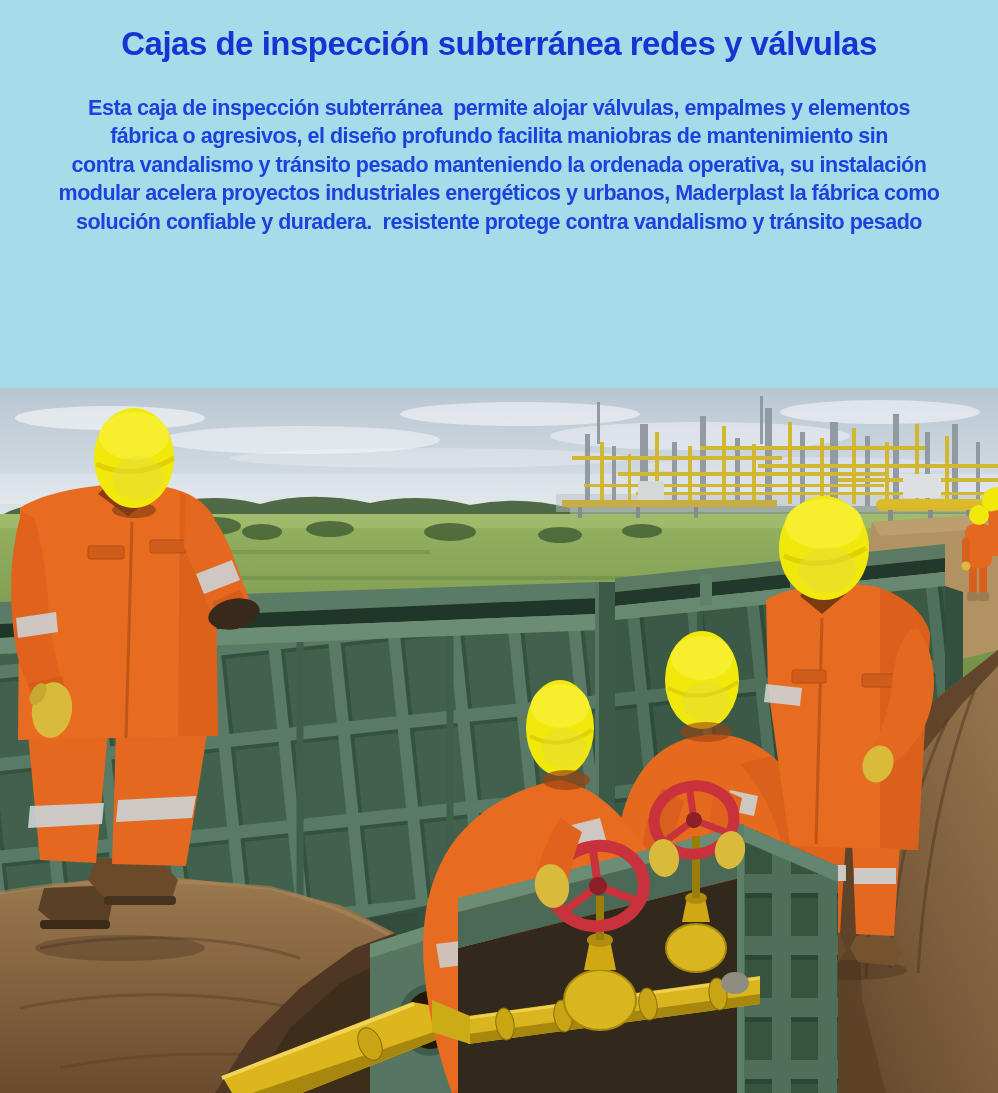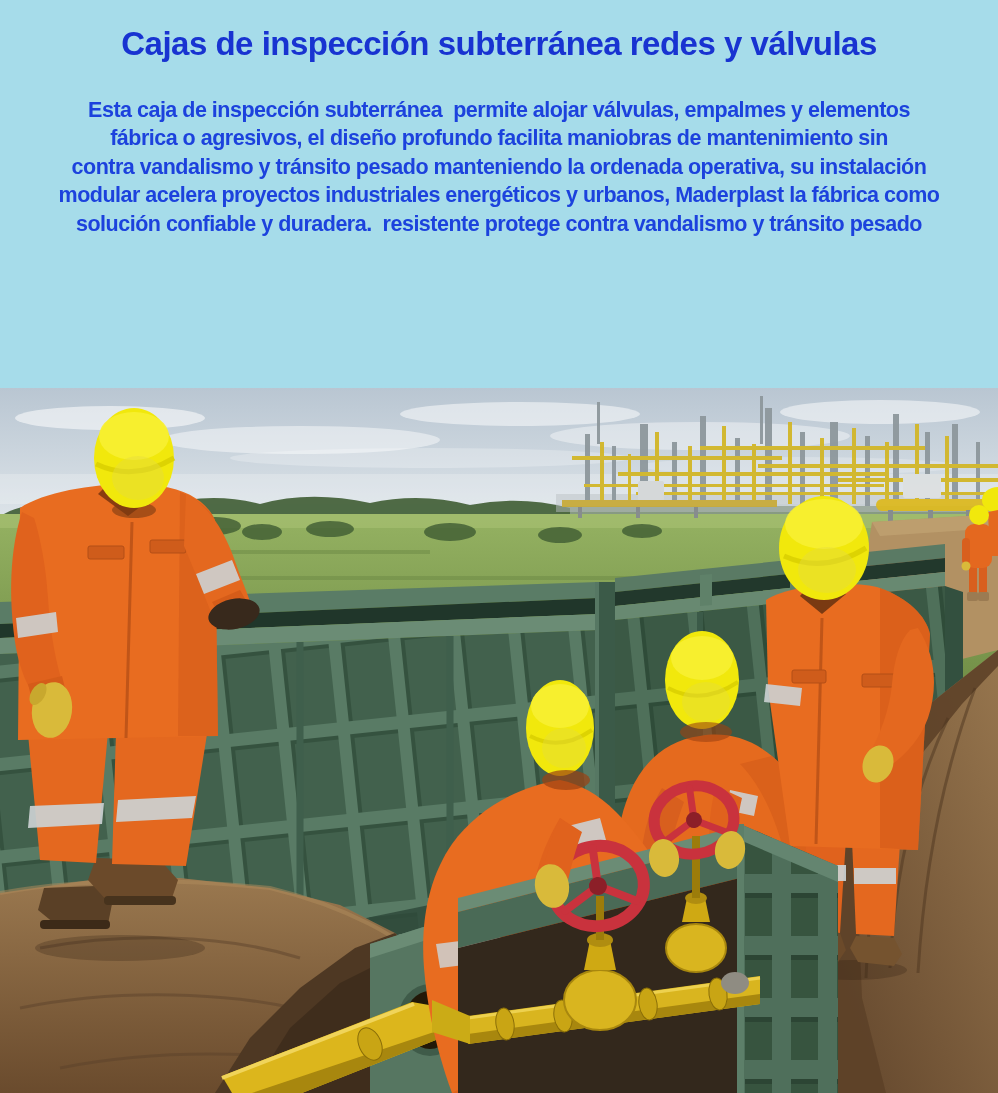--- a/index.html
+++ b/index.html
@@ -4,28 +4,28 @@
 <style>
   html,body{margin:0;padding:0;background:#444;}
   .page{
     position:relative;width:998px;height:1093px;margin:0 auto;overflow:hidden;
     font-family:"Liberation Sans", sans-serif;background:#fff;
   }
   .header{
     position:absolute;top:0;left:0;width:998px;height:388px;
     background:var(--header-bg,#a6dcea);
     display:flex;flex-direction:column;align-items:center;
-    padding-top:18px;box-sizing:border-box;gap:20px;
+    padding-top:18px;box-sizing:border-box;
   }
   .title{
     color:var(--title-blue,#1833d1);
     font-size:33px;font-weight:700;line-height:51px;
     letter-spacing:-0.5px;white-space:pre;text-align:center;
   }
-  .body-text{margin-top:7px;}
+  .body-text{margin-top:25px;}
   .bodyline{
     color:var(--body-blue,#1c42dd);
     font-size:21.5px;font-weight:700;line-height:28.4px;
     letter-spacing:-0.5px;white-space:pre;text-align:center;
   }
   .photo{position:absolute;top:388px;left:0;width:998px;height:705px;background:#c9d4dc;}
   .photo svg{display:block;}
 </style>
 </head>
 <body>

